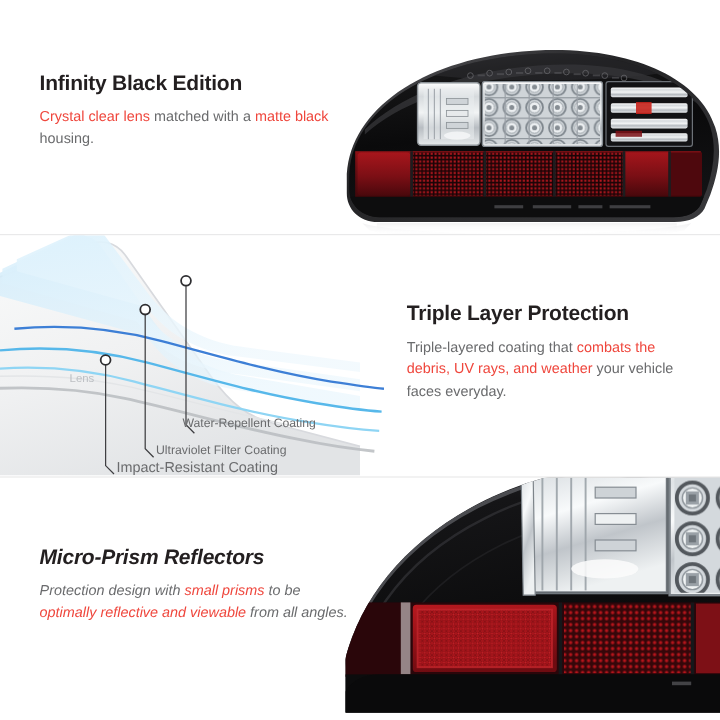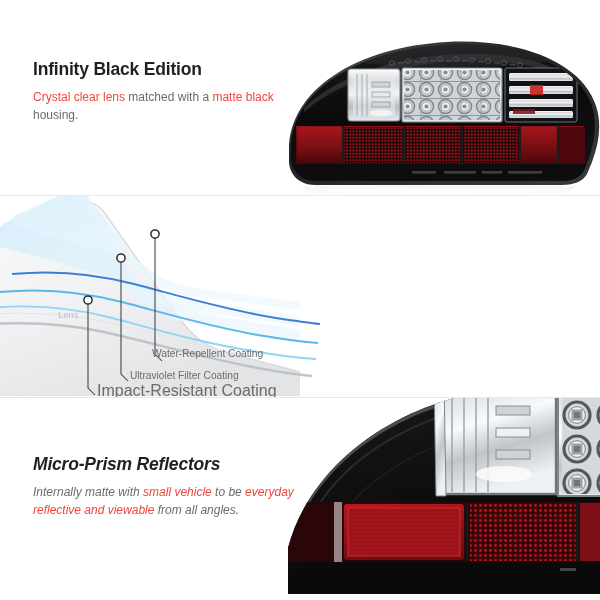--- a/index.html
+++ b/index.html
@@ -300,22 +300,28 @@
         <g fill="#ffffff" stroke="#2e2e31" stroke-width="1.5">
           <circle cx="155" cy="38" r="4.1"></circle>
           <circle cx="121" cy="62" r="4.1"></circle>
           <circle cx="88" cy="104" r="4.1"></circle>
         </g>
       </svg>
     </div>
 
     <div style="position:absolute; left:152px; top:152px; font-size:10.2px; color:#6a6b6d; white-space:nowrap;">Water-Repellent Coating</div>
     <div style="position:absolute; left:130px; top:174px; font-size:10.2px; color:#6a6b6d; white-space:nowrap;">Ultraviolet Filter Coating</div>
-    <div style="position:absolute; left:97px; top:186px; font-size:16px; color:#6a6b6d; white-space:nowrap;">Impact-Resistant Coating</div>
-
+    <div style="position:absolute; left:97px; top:186px; font-size:12px; color:#6a6b6d; white-space:nowrap;">Impact-Resistant Coating</div>
+
+    <div class="text-block" id="text-block-2" style="left:339px; top:56px; width:243px;">
+      <h2 class="heading">Triple Layer Protection</h2>
+      <p class="body-copy">
+        <span>Triple-layered coating that </span><span class="accent">combats the debris, UV rays, and weather</span><span> your vehicle faces everyday.</span>
+      </p>
+    </div>
   </div>
 
   <div class="panel" id="panel-3">
 
     <div class="photo-wrap" id="product-photo-3">
       <svg width="312" height="202" viewBox="0 0 312 202">
         <defs>
           <linearGradient id="p3body" x1="0.1" y1="0" x2="0.4" y2="1">
             <stop offset="0%" stop-color="#303033"></stop>
             <stop offset="25%" stop-color="#151517"></stop>
@@ -402,21 +408,21 @@
           <g fill="#4d4d51" opacity="0.85">
             <rect x="272" y="170" width="16" height="3"></rect>
           </g>
         </g>
       </svg>
     </div>
 
     <div class="text-block" id="text-block-3" style="left:33px; top:57px; width:262px;">
       <h2 class="heading">Micro-Prism Reflectors</h2>
       <p class="body-copy">
-        <span>Internally matte with </span><span class="accent">small vehicle</span><span> to be </span><span class="accent">everyday reflective and viewable</span><span> from all angles.</span>
+        <span>Protection design with </span><span class="accent">small prisms</span><span> to be </span><span class="accent">optimally reflective and viewable</span><span> from all angles.</span>
       </p>
     </div>
   </div>
 
   <div class="panel-divider" id="divider-1"></div>
   <div class="panel-divider" id="divider-2"></div>
 
 </div>
 
 </body></html>

